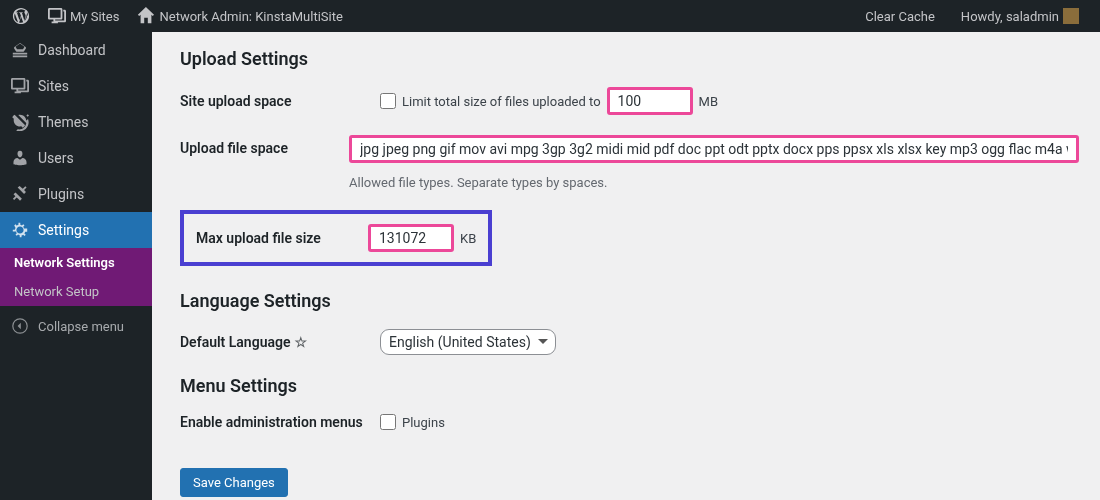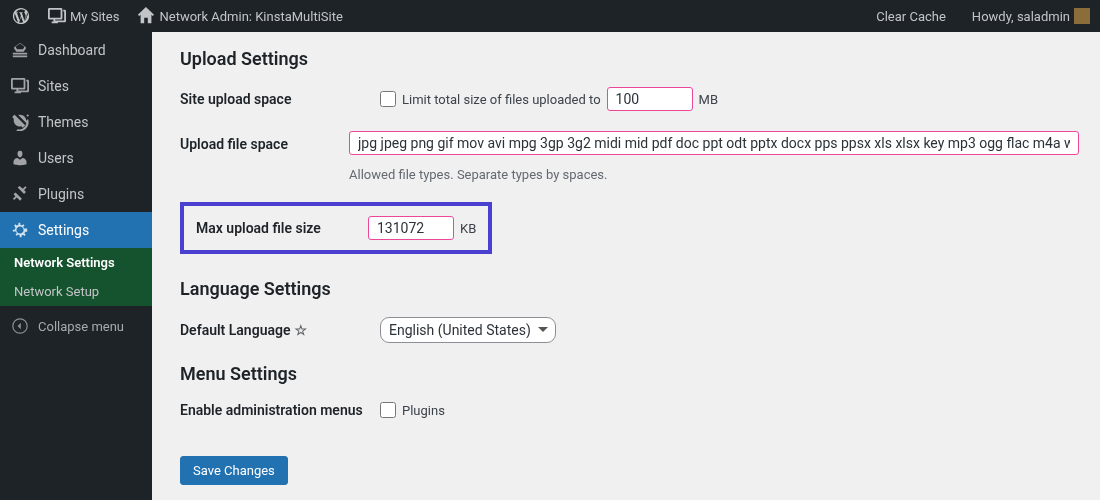--- a/index.html
+++ b/index.html
@@ -1,43 +1,43 @@
 <!DOCTYPE html>
 <html><head>
 <meta charset="utf-8">
 <style>
 * { margin: 0; padding: 0; box-sizing: border-box; font-family: -apple-system, BlinkMacSystemFont, "Segoe UI", Roboto, sans-serif; }
 body { background: #f0f0f1; width: 1100px; height: 500px; overflow: hidden; position: relative; }
 
 
-.admin-bar { background: #1d2327; height: 32px; display: flex; align-items: center; justify-content: space-between; padding: 0 4px 0 6px; color: #c3c4c7; font-size: 13px; }
+.admin-bar { background: #1d2327; height: 32px; display: flex; align-items: center; justify-content: space-between; padding: 0 15px 0 6px; color: #c3c4c7; font-size: 13px; }
 .admin-bar-left { display: flex; align-items: center; gap: 6px; }
 .admin-bar-right { display: flex; align-items: center; gap: 14px; }
 .ab-item { display: flex; align-items: center; gap: 4px; cursor: pointer; padding: 0 6px; height: 32px; }
 .ab-icon { font-size: 16px; display: inline-flex; }
 .avatar { width: 16px; height: 16px; background: #8a6d3b; display: inline-block; }
 
 
 .sidebar { position: absolute; top: 32px; left: 0; width: 152px; height: 468px; background: #1d2327; color: #c3c4c7; font-size: 14px; }
 .menu-item { display: flex; align-items: center; gap: 8px; padding: 8px 10px; cursor: pointer; }
 .menu-item.active { background: #2271b1; color: #fff; position: relative; }
 .menu-item.active::after { content: ''; position: absolute; right: -8px; top: 50%; transform: translateY(-50%); border: 8px solid transparent; border-right-color: #f0f0f1; }
 .menu-icon { width: 20px; height: 20px; display: inline-flex; align-items: center; justify-content: center; font-size: 17px; opacity: .8; }
-.submenu { background: #14532d; }
+.submenu { background: #701a75; }
 .submenu-item { padding: 7px 10px 7px 14px; font-size: 13px; cursor: pointer; color: #c3c4c7; }
 .submenu-item.current { color: #fff; font-weight: 600; }
 .collapse { display: flex; align-items: center; gap: 8px; padding: 10px; font-size: 13px; cursor: pointer; color: #a7aaad; }
 
 
 .content { position: absolute; top: 32px; left: 160px; right: 1px; padding: 12px 20px; }
 h2 { font-size: 18px; font-weight: 600; color: #1d2327; margin: 4px 0 18px; }
 .form-row { display: flex; align-items: center; margin-bottom: 20px; }
 .form-label { width: 200px; font-size: 14px; font-weight: 600; color: #1d2327; }
 .form-field { flex: 1; display: flex; align-items: center; gap: 6px; font-size: 13px; color: #3c434a; }
-input[type="text"], input[type="number"] { border: 1px solid #ec4899; border-radius: 3px; padding: 3px 8px; font-size: 14px; background: #fff; color: #2c3338; }
+input[type="text"], input[type="number"] { border: 3px solid #ec4899; border-radius: 3px; padding: 3px 8px; font-size: 14px; background: #fff; color: #2c3338; }
 input[type="checkbox"] { width: 16px; height: 16px; border: 1px solid #8c8f94; border-radius: 3px; }
 .input-small { width: 86px; }
 .input-wide { width: 730px; }
 select { border: 1px solid #8c8f94; border-radius: 9px; padding: 4px 24px 4px 8px; font-size: 14px; background: #fff; color: #2c3338; appearance: none; min-width: 170px; }
 .select-wrap { position: relative; display: inline-block; }
 .select-wrap::after { content: ''; position: absolute; right: 8px; top: 50%; transform: translateY(-30%); border: 5px solid transparent; border-top-color: #555; pointer-events: none; }
 .desc { font-size: 13px; color: #646970; margin-top: 6px; }
 .highlight-box { border: 4px solid #4a3fd1; padding: 10px 12px; display: inline-flex; align-items: center; margin-bottom: 20px; }
 .highlight-box .form-label { width: 172px; }
 .btn-primary { background: #2271b1; color: #fff; border: 1px solid #2271b1; border-radius: 3px; padding: 6px 12px; font-size: 13px; cursor: pointer; margin-top: 18px; }

